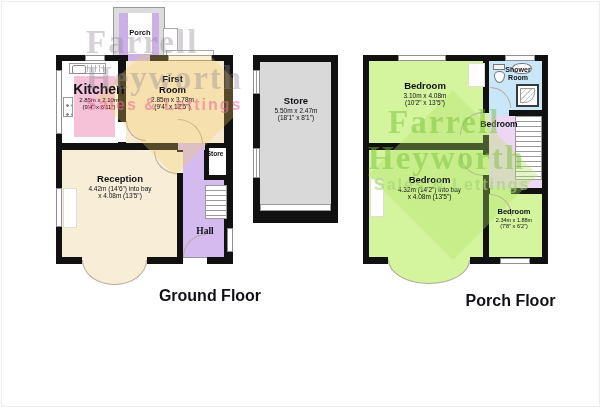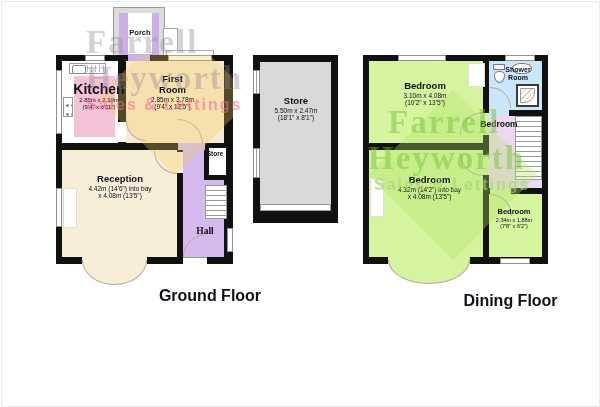--- a/index.html
+++ b/index.html
@@ -190,21 +190,21 @@
     <div class="dm">4.32m (14'2") into bay</div>
     <div class="dm">x 4.08m (13'5")</div>
   </div>
   <div class="lbl" style="left:487px;top:208px;width:54px;">
     <div class="nm-sm" style="font-size:7.5px;">Bedroom</div>
     <div class="dm-sm">2.34m x 1.88m</div>
     <div class="dm-sm">(7'8" x 6'2")</div>
   </div>
 
   <div class="floorlbl" style="left:150px;top:287px;width:120px;">Ground Floor</div>
-  <div class="floorlbl" style="left:458px;top:292px;width:105px;">Dining Floor</div>
+  <div class="floorlbl" style="left:458px;top:292px;width:105px;">Porch Floor</div>
 
   <div class="wm" style="left:86px;top:24px;width:162px;height:112px;">
     <div class="l1" style="color:rgba(145,135,150,0.38);">Farrell</div>
     <div class="l2" style="color:rgba(145,135,150,0.38);">Heyworth</div>
     <div class="l3" style="color:rgba(236,110,150,0.60);">Sales &amp; Lettings</div>
   </div>
   <div class="wm" style="left:368px;top:104px;width:178px;height:110px;">
     <div class="l1" style="color:rgba(120,190,60,0.48);padding-left:20px;">Farrell</div>
     <div class="l2" style="color:rgba(120,190,60,0.48);">Heyworth</div>
     <div class="l3" style="color:rgba(165,210,120,0.65);padding-left:6px;">Sales &amp; Lettings</div>

